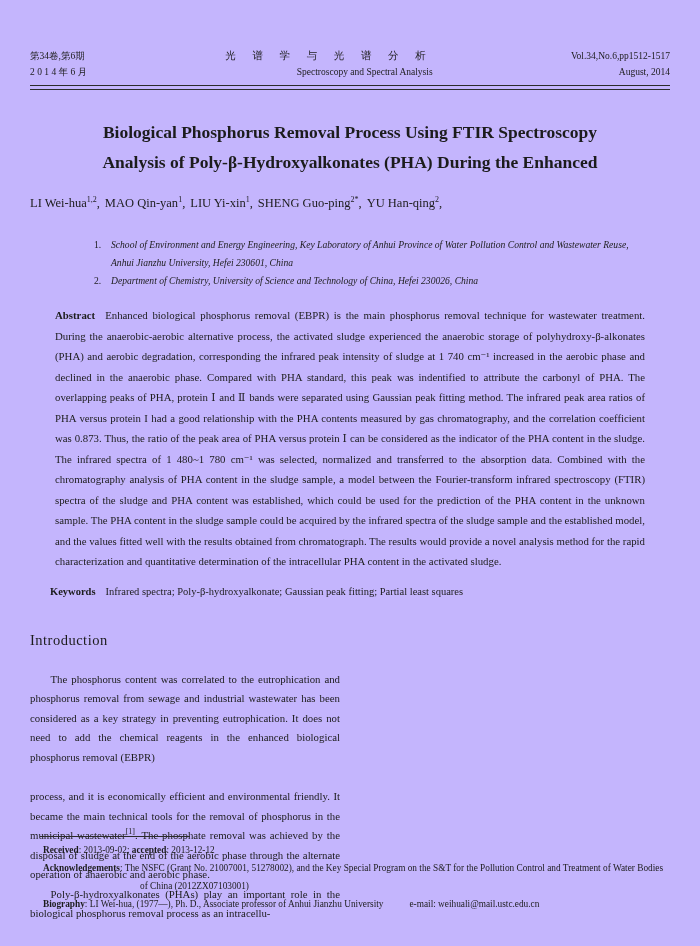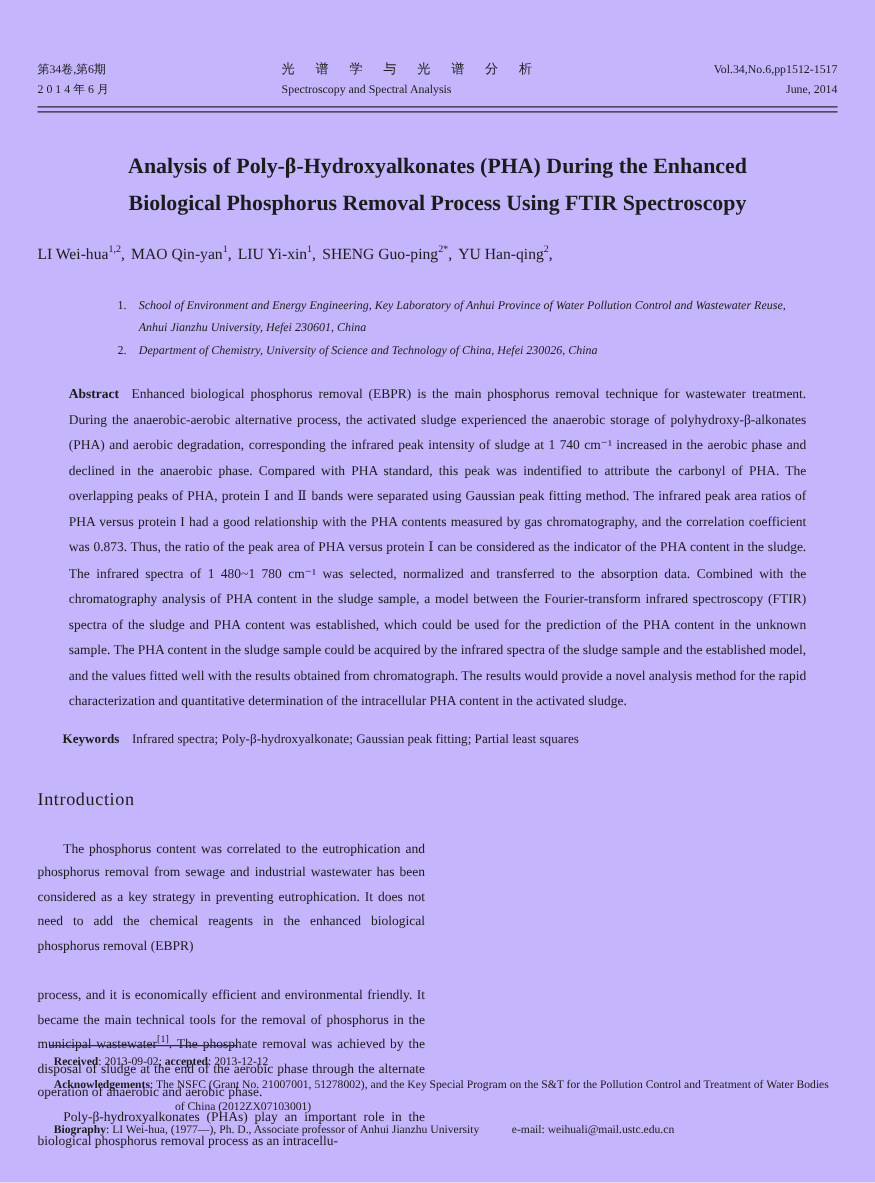--- a/index.html
+++ b/index.html
@@ -4,21 +4,21 @@
 <style>
   html,body{margin:0;padding:0;background:#ffffff;}
   .page{
     width:700px;height:946px;background:#c4b5fd;color:#1c1c1c;
     font-family:"Liberation Serif","DejaVu Serif",serif;
     position:relative;box-sizing:border-box;overflow:hidden;
   }
   .content{padding:48px 30px 0 30px;}
   .jheader{display:flex;justify-content:space-between;align-items:flex-end;font-size:9.5px;line-height:16px;}
   .jh-left{text-align:left;}
-  .jh-center{text-align:left;}
+  .jh-center{text-align:right;}
   .jh-center .cn{letter-spacing:7px;font-size:10.5px;}
   .jh-right{text-align:right;}
   .double-rule{margin-top:5px;height:3px;border-top:1.5px solid #2b2b2b;border-bottom:1.5px solid #2b2b2b;}
   .title{margin:27px 10px 0;font-size:17.5px;line-height:30px;text-align:center;font-weight:bold;}
   .authors{margin-top:13px;font-size:12.5px;line-height:26px;text-align:left;}
   sup{font-size:8px;line-height:0;}
   .asep{margin-right:5px;}
   .affils{margin:20px 0 0 64px;font-size:9.6px;line-height:18px;max-width:545px;}
   .affil{display:flex;}
   .anum{flex:none;width:17px;}
@@ -50,29 +50,29 @@
       <div class="jh-left">
         <div>第34卷,第6期</div>
         <div>2 0 1 4 年 6 月</div>
       </div>
       <div class="jh-center">
         <div class="cn">光 谱 学 与 光 谱 分 析</div>
         <div>Spectroscopy and Spectral Analysis</div>
       </div>
       <div class="jh-right">
         <div>Vol.34,No.6,pp1512-1517</div>
-        <div>June, 2014</div>
+        <div>August, 2014</div>
       </div>
     </div>
 
     <div class="double-rule"></div>
 
     <h1 class="title">
+      <div>Biological Phosphorus Removal Process Using FTIR Spectroscopy</div>
       <div>Analysis of Poly-β-Hydroxyalkonates (PHA) During the Enhanced</div>
-      <div>Biological Phosphorus Removal Process Using FTIR Spectroscopy</div>
     </h1>
 
     <div class="authors">
       <div class="authors-line"><span><span>LI Wei-hua</span><sup>1,2</sup><span class="asep">,</span></span><span><span>MAO Qin-yan</span><sup>1</sup><span class="asep">,</span></span><span><span>LIU Yi-xin</span><sup>1</sup><span class="asep">,</span></span><span><span>SHENG Guo-ping</span><sup>2*</sup><span class="asep">,</span></span><span><span>YU Han-qing</span><sup>2</sup><span class="asep">,</span></span></div>
     </div>
 
     <div class="affils">
         <div class="affil">
           <span class="anum">1.</span>
           <span class="atext">School of Environment and Energy Engineering, Key Laboratory of Anhui Province of Water Pollution Control and Wastewater Reuse, Anhui Jianzhu University, Hefei 230601, China</span>

